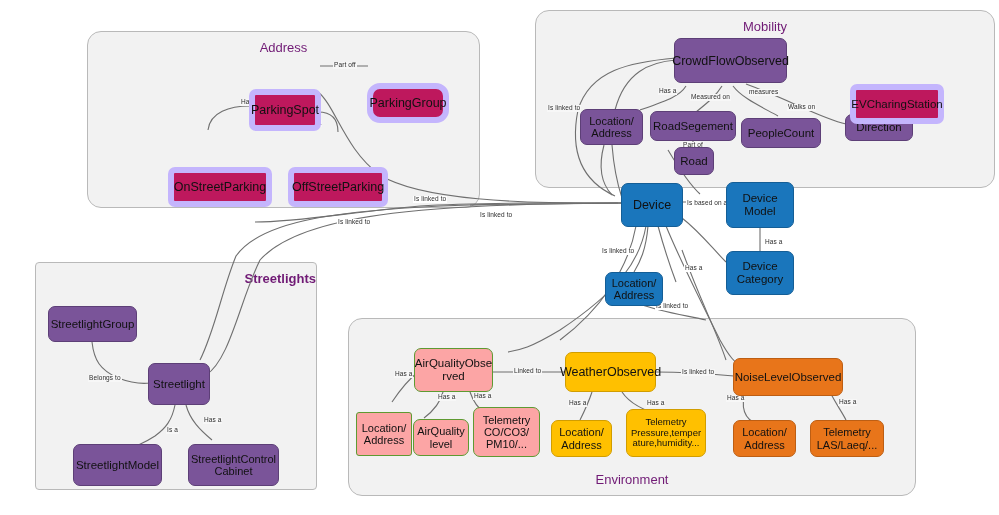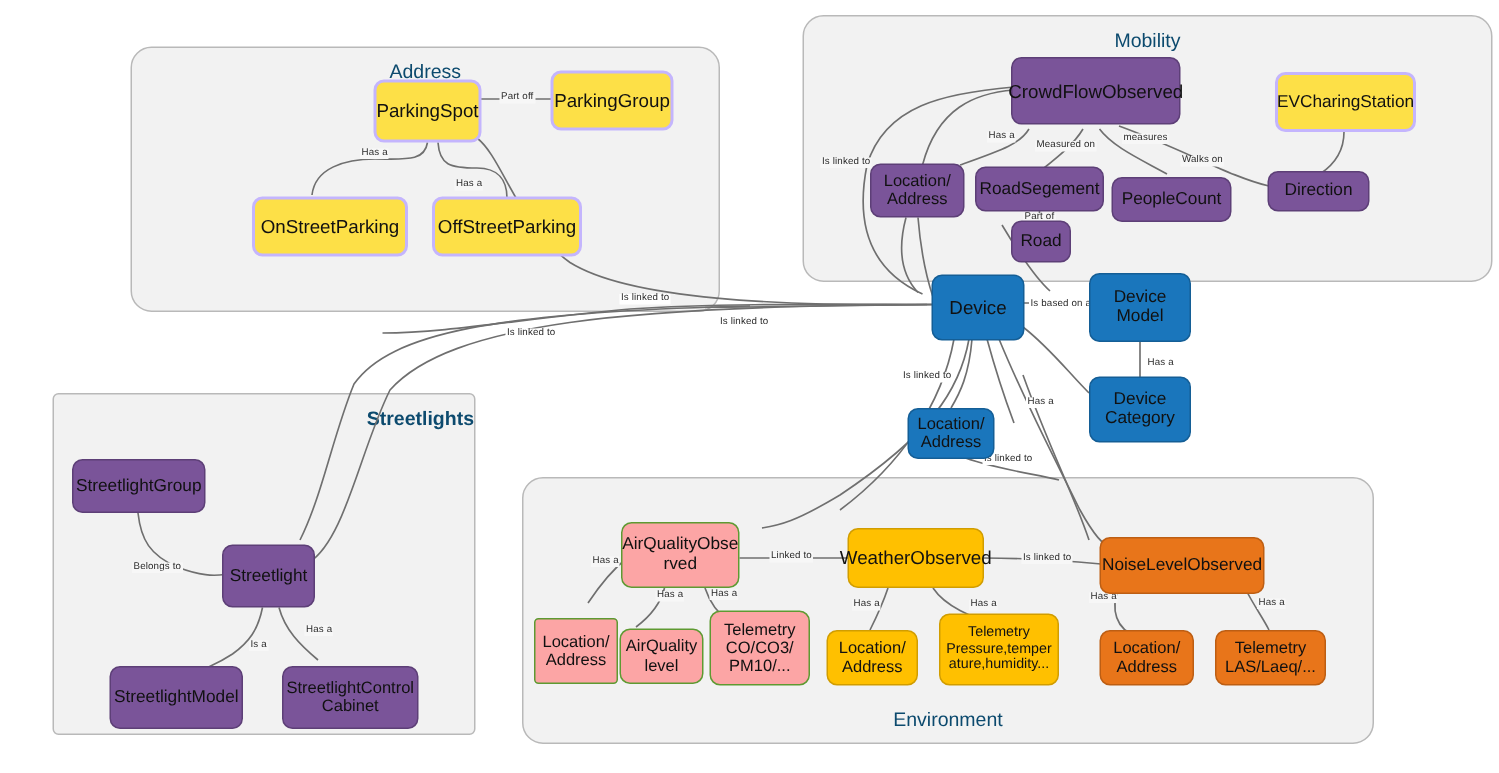--- a/index.html
+++ b/index.html
@@ -5,31 +5,31 @@
   html,body{margin:0;padding:0;background:#ffffff;}
   body{width:999px;height:515px;position:relative;overflow:hidden;
        font-family:"Liberation Sans","DejaVu Sans",sans-serif;color:#1a1a1a;}
   #canvas{position:absolute;left:0;top:0;width:999px;height:515px;}
   .edges{position:absolute;left:0;top:0;width:999px;height:515px;pointer-events:none;}
   .edges path{fill:none;stroke:#6f6f6f;stroke-width:1.1;}
 
   .group{position:absolute;background:#f2f2f2;border:1px solid #b9b9b9;
          border-radius:14px;box-sizing:border-box;}
   .group-title{position:absolute;left:0;right:0;text-align:center;
-               font-size:13px;color:#0c4a6e;white-space:nowrap;}
+               font-size:13px;color:#701a75;white-space:nowrap;}
   .group-title.left-al{text-align:right;padding-left:14px;font-weight:bold;}
 
   .node{position:absolute;box-sizing:border-box;border-radius:7px;
         display:flex;align-items:center;justify-content:center;
         text-align:center;line-height:1.12;padding:2px 3px;
         color:#111;font-size:11.5px;}
   .node.big{font-size:12.5px;}
   .node.sm{font-size:11px;}
 
-  .n-red{background:#fde047;border:2px solid #c4b5fd;}
+  .n-red{background:#be185d;border:6px solid #c4b5fd;margin-top:36px;}
   .n-purple{background:#7a5499;border:1px solid #5d3f77;}
   .n-blue{background:#1a76bc;border:1px solid #145e96;}
   .n-green{background:#fca5a5;border:1px solid #5e9a32;}
   .n-yellow{background:#ffc000;border:1px solid #d19d00;}
   .n-orange{background:#e8751a;border:1px solid #bd5e13;}
 
   .elabel{position:absolute;font-size:6.5px;color:#2b2b2b;
           background:#f7f7f7;padding:0 1px;white-space:nowrap;
           line-height:1;letter-spacing:0.1px;}
   .elabel.onwhite{background:#ffffff;}
@@ -140,21 +140,21 @@
   <div class="elabel" style="left:437px;top:394px;">Has a</div>
   <div class="elabel" style="left:473px;top:393px;">Has a</div>
   <div class="elabel" style="left:513px;top:368px;">Linked to</div>
   <div class="elabel" style="left:568px;top:400px;">Has a</div>
   <div class="elabel" style="left:646px;top:400px;">Has a</div>
   <div class="elabel" style="left:681px;top:369px;">Is linked to</div>
   <div class="elabel" style="left:726px;top:395px;">Has a</div>
   <div class="elabel" style="left:838px;top:399px;">Has a</div>
 
   <div class="node n-red big" style="left:249px;top:53px;width:72px;height:42px;">ParkingSpot</div>
-  <div class="node n-red big" style="left:367px;top:47px;width:82px;height:40px;">ParkingGroup</div>
+  <div class="node n-red big" style="left:367px;top:47px;width:82px;height:40px;border-radius:13px;">ParkingGroup</div>
   <div class="node n-red big" style="left:168px;top:131px;width:104px;height:40px;">OnStreetParking</div>
   <div class="node n-red big" style="left:288px;top:131px;width:100px;height:40px;">OffStreetParking</div>
 
   <div class="node n-purple big" style="left:674px;top:38px;width:113px;height:45px;text-align:center;">CrowdFlowObserved</div>
   <div class="node n-purple sm" style="left:580px;top:109px;width:63px;height:36px;white-space:pre-line;">Location/
 Address</div>
   <div class="node n-purple" style="left:650px;top:111px;width:86px;height:30px;">RoadSegement</div>
   <div class="node n-purple" style="left:674px;top:147px;width:40px;height:28px;">Road</div>
   <div class="node n-purple" style="left:741px;top:118px;width:80px;height:30px;">PeopleCount</div>
   <div class="node n-purple" style="left:845px;top:114px;width:68px;height:27px;">Direction</div>

